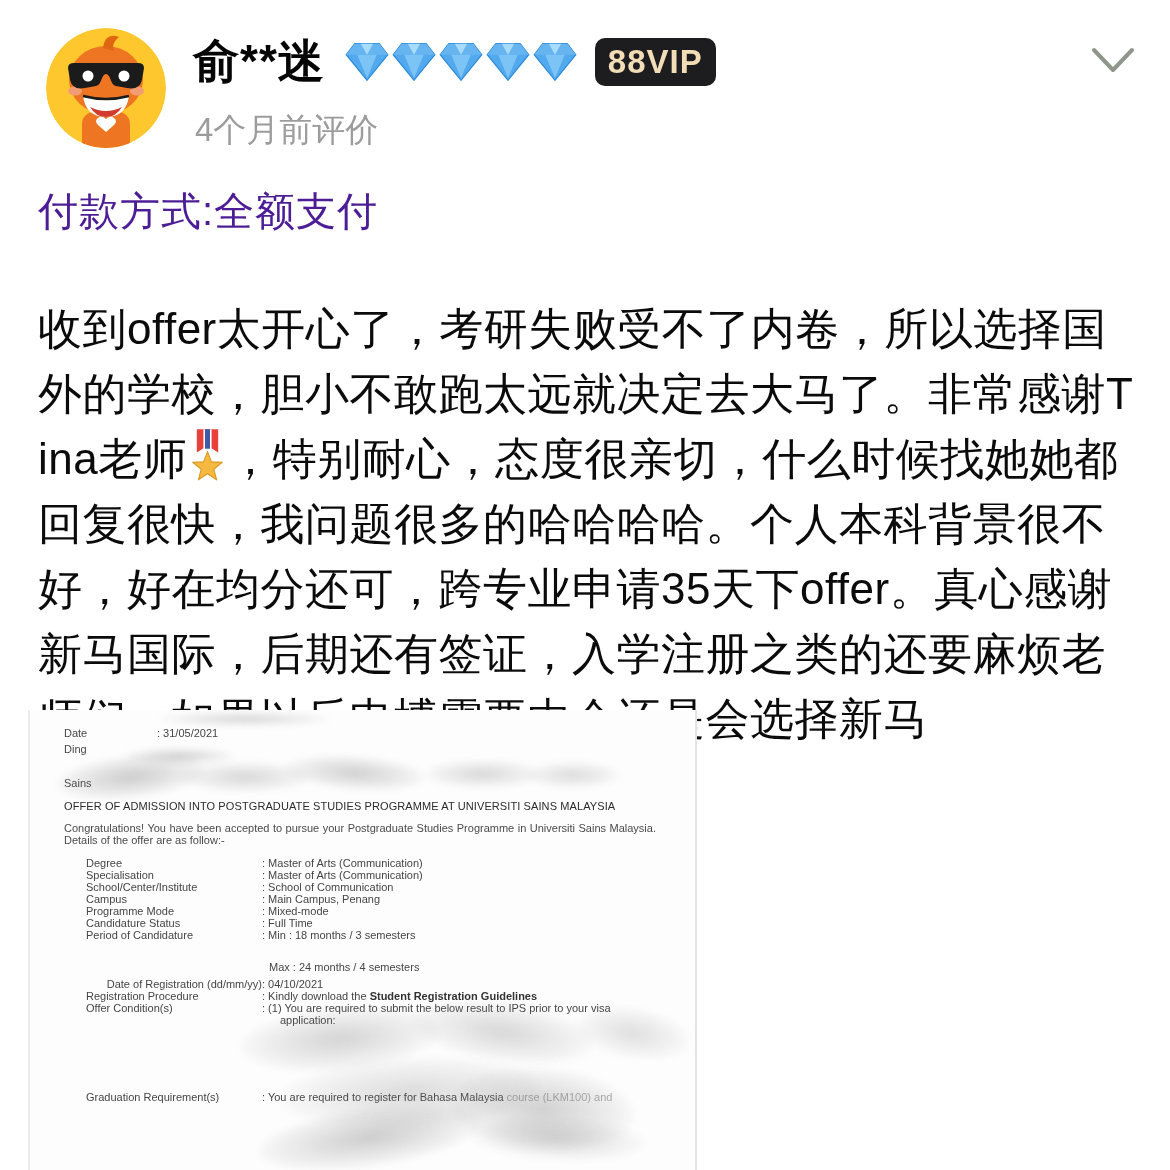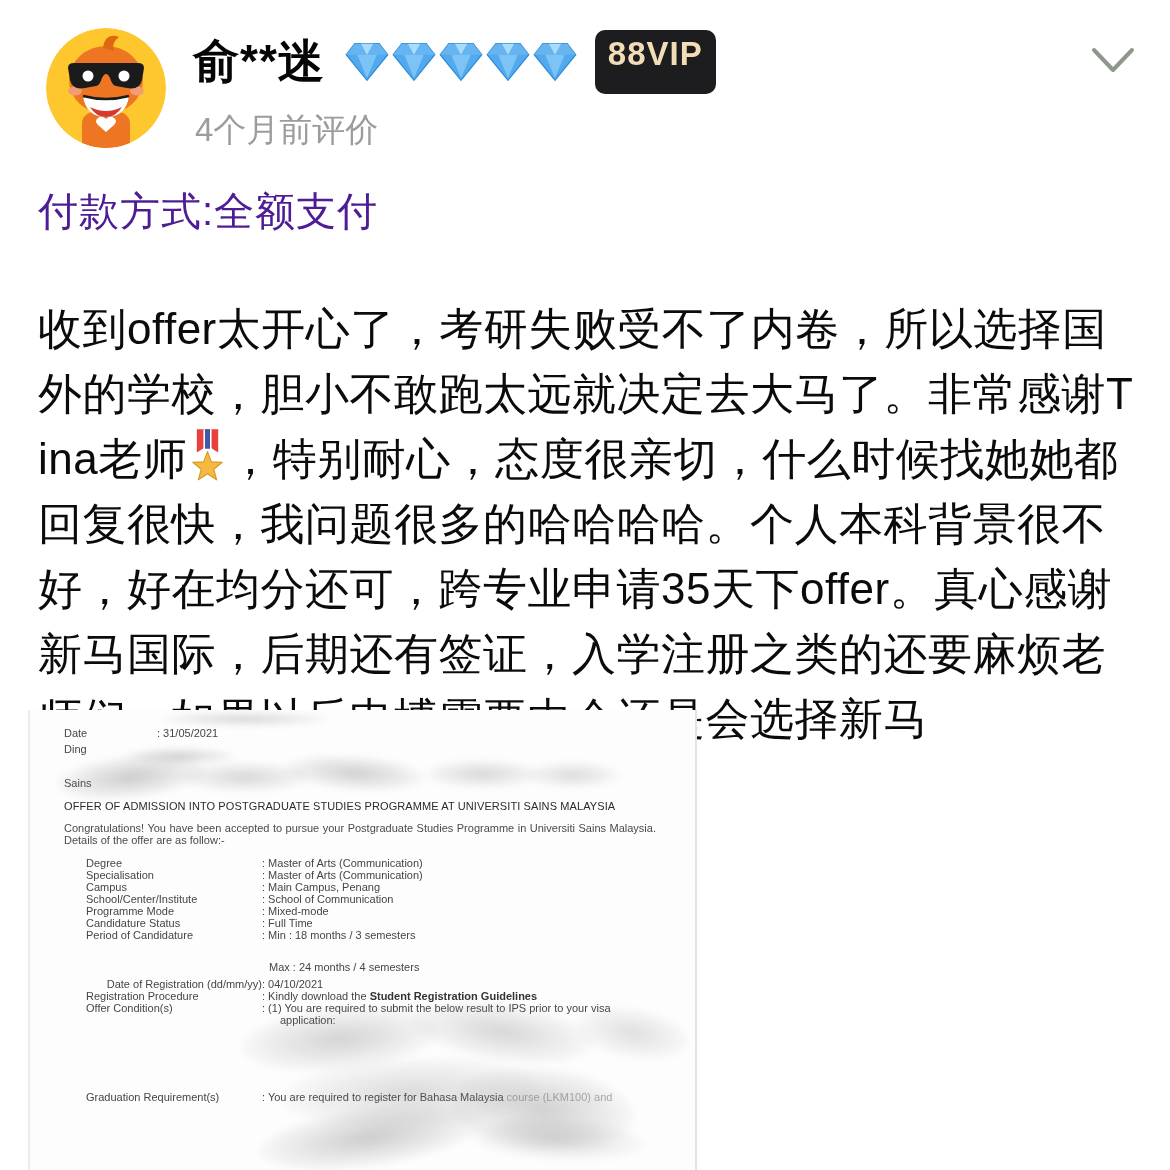--- a/index.html
+++ b/index.html
@@ -8,21 +8,21 @@
     background:#ffffff;
     font-family:"Liberation Sans","DejaVu Sans",sans-serif;
   }
   
   .avatar{position:absolute;left:46px;top:28px;width:120px;height:120px;border-radius:50%;overflow:hidden;}
   .name-row{position:absolute;left:193px;top:34px;height:56px;display:flex;align-items:center;gap:6px;}
   .username{font-size:46px;font-weight:700;color:#050505;letter-spacing:1px;margin-right:14px;}
   .diamonds{display:flex;align-items:center;gap:3px;}
   .diamond{width:44px;height:40px;display:block;}
   .vip-badge{margin-left:12px;background:#1d1d1f;color:#f3ddb7;font-weight:700;
-    font-size:33px;line-height:48px;height:64px;padding:0 13px;border-radius:10px;letter-spacing:1px;}
+    font-size:33px;line-height:48px;height:48px;padding:0 13px;border-radius:10px;letter-spacing:1px;}
   .review-time{position:absolute;left:195px;top:108px;font-size:33px;color:#9c9c9c;}
   .chevron{position:absolute;left:1088px;top:38px;width:50px;height:44px;}
   
   .payment{position:absolute;left:38px;top:184px;font-size:40px;color:#4c1d95;letter-spacing:1px;}
   
   .review{position:absolute;left:38px;top:252px;width:1102px;
     font-size:44px;line-height:65px;color:#0b0b0b;font-weight:500;letter-spacing:0.5px;
     word-break:break-all;}
   .medal{display:inline-block;width:33px;height:55px;vertical-align:-10px;margin:0 4px;}
   
@@ -151,26 +151,26 @@
     <div class="details">
       <div class="drow">
         <span class="dlbl">Degree</span>
         <span class="dval">: Master of Arts (Communication)</span>
       </div>
       <div class="drow">
         <span class="dlbl">Specialisation</span>
         <span class="dval">: Master of Arts (Communication)</span>
       </div>
       <div class="drow">
+        <span class="dlbl">School/Center/Institute</span>
+        <span class="dval">: School of Communication</span>
+      </div>
+      <div class="drow">
         <span class="dlbl">Campus</span>
         <span class="dval">: Main Campus, Penang</span>
-      </div>
-      <div class="drow">
-        <span class="dlbl">School/Center/Institute</span>
-        <span class="dval">: School of Communication</span>
       </div>
       <div class="drow">
         <span class="dlbl">Programme Mode</span>
         <span class="dval">: Mixed-mode</span>
       </div>
       <div class="drow">
         <span class="dlbl">Candidature Status</span>
         <span class="dval">: Full Time</span>
       </div>
       <div class="drow">

